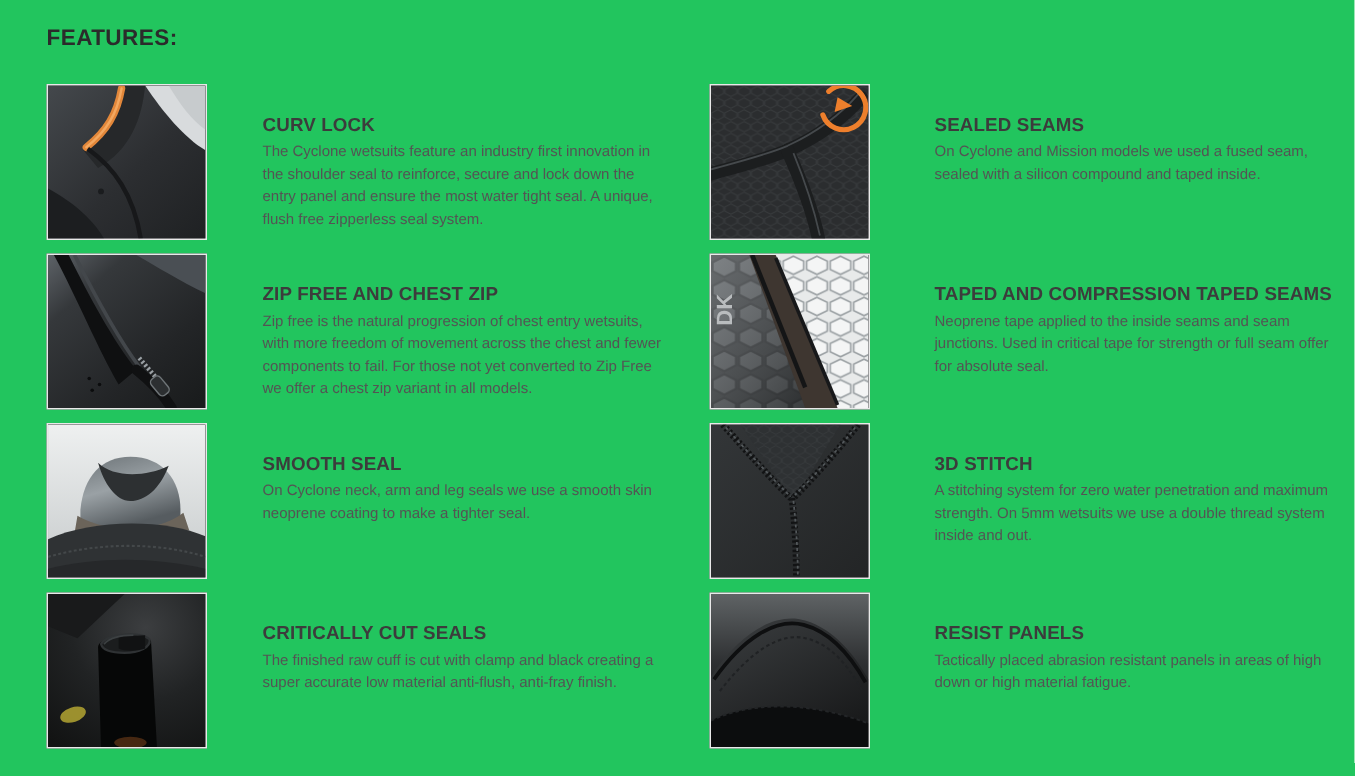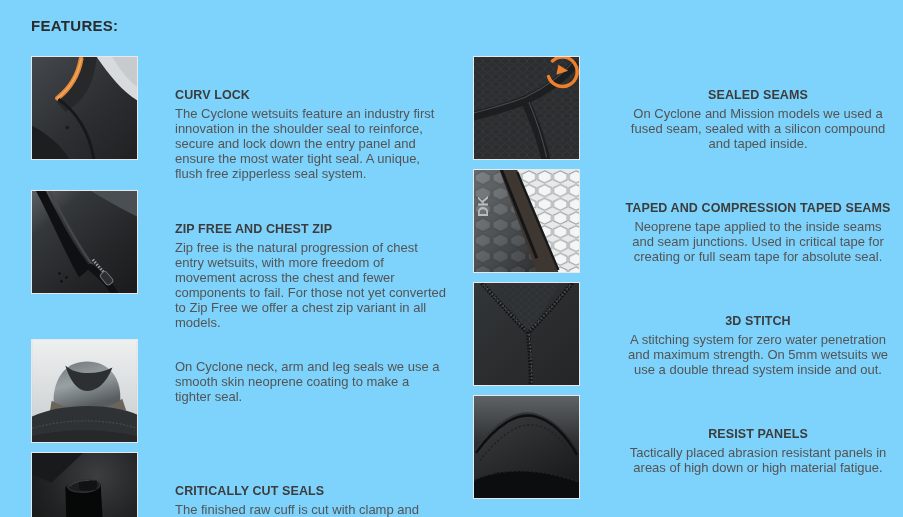--- a/index.html
+++ b/index.html
@@ -1,29 +1,29 @@
 <!DOCTYPE html>
 <html><head>
 <meta charset="utf-8">
 <style>
   html,body{margin:0;padding:0;background:#ffffff;}
   body{width:903px;height:517px;font-family:"Liberation Sans",sans-serif;-webkit-font-smoothing:antialiased;}
-  .page{position:relative;width:903px;height:517px;background:#7dd3fc;overflow:hidden;}
+  .page{position:relative;width:903px;height:517px;background:#22c55e;overflow:hidden;}
   .heading{position:absolute;left:31px;top:17px;font-size:15px;font-weight:700;color:#2b2b2b;letter-spacing:0.3px;}
   .col{position:absolute;top:56px;}
   .col-left{left:31px;width:420px;}
-  .col-right{left:473px;width:420px;text-align:center;}
+  .col-right{left:473px;width:420px;}
   .feature{display:flex;align-items:flex-start;margin-bottom:9px;}
   .thumb{width:107px;height:104px;flex:none;border:1px solid #e9e9e9;box-sizing:border-box;overflow:hidden;background:#2a2c2e;}
   .thumb svg{display:block;width:100%;height:100%;}
   .col-left .thumb{margin-right:37px;}
   .col-right .thumb{margin-right:43px;}
   .feature-text{padding-top:20px;width:272px;}
-  .feature-text h3{margin:12px 0 4px 0;font-size:12.5px;font-weight:700;color:#3c3c3c;letter-spacing:0.1px;}
-  .feature-text p{margin:0;font-size:13px;line-height:15px;color:#545454;}
+  .feature-text h3{margin:0 0 4px 0;font-size:12.5px;font-weight:700;color:#3c3c3c;letter-spacing:0.1px;}
+  .feature-text p{margin:0;font-size:10px;line-height:15px;color:#545454;}
 </style>
 </head>
 <body>
 
 <div class="page">
 
   <div class="heading">FEATURES:</div>
 
   <div class="col col-left">
 
@@ -100,20 +100,21 @@
           <rect width="107" height="104" fill="url(#g3a)"></rect>
           <path d="M22,58 C24,36 36,22 56,22 C78,22 90,38 90,58 L90,70 L22,70 Z" fill="url(#g3b)"></path>
           <path d="M34,26 C44,36 66,36 82,28 C76,44 66,52 56,52 C46,52 38,40 34,26 Z" fill="#2d3032"></path>
           <path d="M20,62 C40,74 74,74 92,60 L96,72 L18,74 Z" fill="#6b645a"></path>
           <path d="M0,78 C30,64 80,64 107,76 L107,104 L0,104 Z" fill="#2f3234"></path>
           <path d="M0,90 C34,80 76,80 107,90" stroke="#44484a" stroke-width="1.4" stroke-dasharray="2,1.6" fill="none"></path>
           <path d="M0,104 L107,104 L107,98 C70,90 34,90 0,98 Z" fill="#26282a"></path>
         </svg>
       </div>
       <div class="feature-text">
+        <h3>SMOOTH SEAL</h3>
         <p>On Cyclone neck, arm and leg seals we use a smooth skin neoprene coating to make a tighter seal.</p>
       </div>
     </div>
 
     <div class="feature">
       <div class="thumb">
         <svg viewBox="0 0 107 104" xmlns="http://www.w3.org/2000/svg">
           <defs>
             <radialGradient id="g4" cx="0.62" cy="0.22" r="0.95">
               <stop offset="0" stop-color="#3c3e40"></stop>
@@ -187,21 +188,21 @@
           <path d="M0,0 L30,0 L78,104 L0,104 Z" fill="url(#hx6d)"></path>
           <path d="M0,0 L30,0 L78,104 L0,104 Z" fill="url(#g6d)"></path>
           <path d="M26,0 L44,0 L86,104 L64,104 Z" fill="#3e3630"></path>
           <path d="M28,0 L64,90" stroke="#141516" stroke-width="3" fill="none"></path>
           <path d="M44,2 L86,102" stroke="#17181a" stroke-width="2.4" fill="none"></path>
           <text x="10" y="44" font-family="Liberation Sans, sans-serif" font-size="15" font-weight="700" fill="#b9bcbe" transform="rotate(-90 14 44)">DK</text>
         </svg>
       </div>
       <div class="feature-text">
         <h3>TAPED AND COMPRESSION TAPED SEAMS</h3>
-        <p>Neoprene tape applied to the inside seams and seam junctions. Used in critical tape for creating or full seam tape for absolute seal.</p>
+        <p>Neoprene tape applied to the inside seams and seam junctions. Used in critical tape for strength or full seam offer for absolute seal.</p>
       </div>
     </div>
 
     <div class="feature">
       <div class="thumb">
         <svg viewBox="0 0 107 104" xmlns="http://www.w3.org/2000/svg">
           <defs>
             <pattern id="hx7" width="8" height="7" patternUnits="userSpaceOnUse">
               <path d="M4,0.4 L7.6,2.2 L7.6,4.8 L4,6.6 L0.4,4.8 L0.4,2.2 Z" fill="none" stroke="#3b3e40" stroke-width="0.6"></path>
             </pattern>

